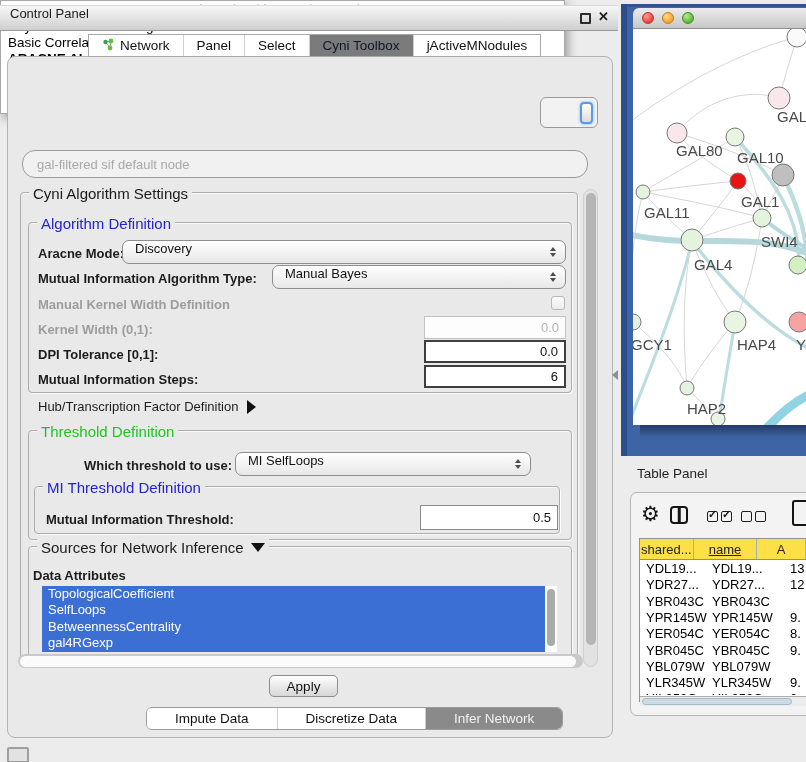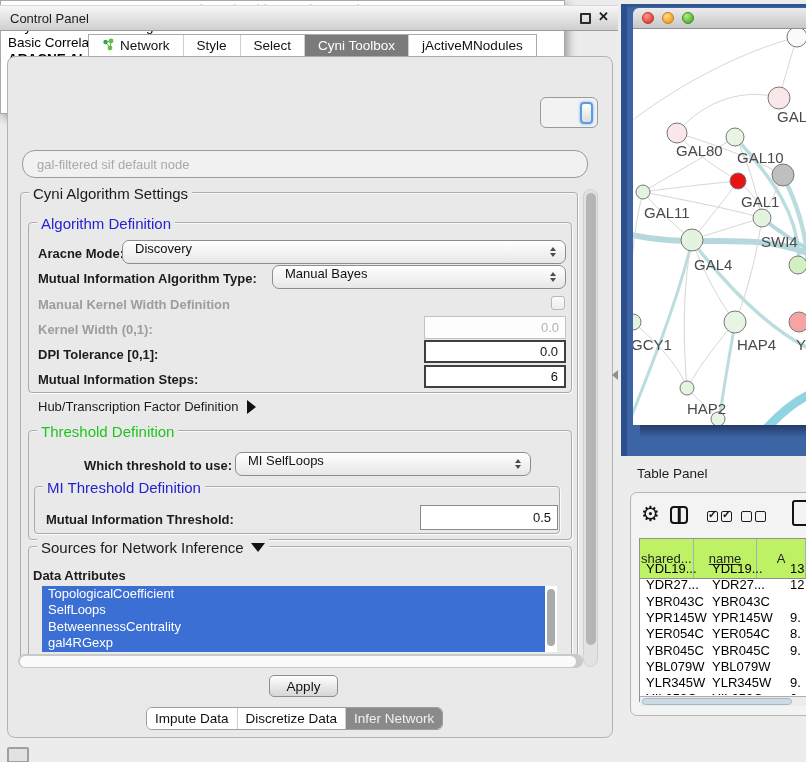--- a/index.html
+++ b/index.html
@@ -3,40 +3,40 @@
 <meta charset="utf-8">
 <style>
   *{margin:0;padding:0;box-sizing:border-box}
   html,body{background:#ececec}
   #app{position:relative;width:806px;height:762px;background:#ececec;overflow:hidden;
        font-family:"Liberation Sans",sans-serif;color:#1a1a1a;-webkit-font-smoothing:antialiased}
   .abs{position:absolute}
 
   
   #titlebar{left:0;top:5px;width:618px;height:26px;background:linear-gradient(#f7f7f7,#cfcfcf);
-            border-top:1px solid #d8d8d8;border-bottom:1px solid #9b9b9b;display:flex;align-items:center}
+            border-top:1px solid #d8d8d8;border-bottom:1px solid #9b9b9b;display:flex;align-items:flex-start}
   #titlebar .t{font-size:13px;color:#1c1c1c;padding-left:10px}
   #float-ic{left:580px;top:13px;width:11px;height:11px;border:2px solid #2b2b2b;border-radius:1px}
   #close-ic{left:598px;top:9px;font-size:13px;font-weight:bold;color:#1b1b1b}
 
   #content-panel{left:7px;top:56px;width:606px;height:682px;background:#e9e9e9;
                  border:1px solid #b3b3b3;border-radius:8px}
 
   
   #top-tabs{left:88px;top:34px;height:23px;display:flex;border:1px solid #a9a9a9;border-radius:0;
             overflow:hidden;background:#fff;z-index:5}
   #top-tabs .tab{display:flex;align-items:center;gap:5px;padding:0 13px;font-size:13.5px;color:#111;
                  border-left:1px solid #cfcfcf;background:#fff;white-space:nowrap}
   #top-tabs .tab:first-child{border-left:none}
-  #top-tabs .tab.sel{background:#7b7b7b;color:#ffffff}
+  #top-tabs .tab.sel{background:#7b7b7b;color:#0f172a}
 
   
   #bottom-tabs{left:146px;top:707px;height:23px;display:flex;border:1px solid #9d9d9d;border-radius:6px;
                overflow:hidden;background:#fff;z-index:5}
-  #bottom-tabs .tab{display:flex;align-items:center;padding:0 8px;font-size:13.5px;color:#111;
+  #bottom-tabs .tab{display:flex;align-items:center;padding:0 28px;font-size:13.5px;color:#111;
                     border-left:1px solid #cfcfcf;background:#fff;white-space:nowrap}
   #bottom-tabs .tab:first-child{border-left:none}
   #bottom-tabs .tab.sel{background:#8a8a8a;color:#f1f1f1}
 
   
   #algo-dd{left:18px;top:57px;width:565px;height:114px;background:#fff;border:1px solid #a8a8a8;
            box-shadow:3px 4px 9px rgba(0,0,0,.35);z-index:30}
   #dd-hint{height:18px;text-align:center;font-size:14px;color:#c3c3c3;line-height:19px}
   .dd-item{height:15.8px;line-height:15.8px;font-size:13.5px;padding-left:7px;color:#000;white-space:nowrap}
   .dd-item.hl{font-weight:bold}
@@ -122,21 +122,21 @@
   .tp-ic{position:absolute;color:#141414}
   #ic-gear{left:641px;top:502px;font-size:21px}
   #ic-cols{left:670px;top:506px;width:18px;height:18px;border:2.5px solid #141414;border-radius:4px}
   #ic-cols:before{content:"";position:absolute;left:50%;top:0;width:2.5px;height:100%;background:#141414;transform:translateX(-50%)}
   .cb-pair{position:absolute;display:flex;gap:3px}
   .cb{width:11px;height:11px;border:1.8px solid #1c1c1c;border-radius:2px;position:relative}
   .cb.chk:before{content:"\2713";position:absolute;left:0;top:-4px;font-size:11px;font-weight:bold;color:#1c1c1c}
   #ic-newtbl{left:792px;top:500px;width:20px;height:26px;border:2.5px solid #141414;border-radius:3px}
 
   #tbl{left:639px;top:538px;width:167px;height:164px;background:#fff;border:1px solid #919191;border-right:none}
-  #tbl-head{position:absolute;left:0;top:0;width:100%;height:40px;display:flex;background:#bef264;
+  #tbl-head{position:absolute;left:0;top:0;width:100%;height:21px;display:flex;background:#fde047;
             border-bottom:1px solid #8e8e8e}
   #tbl-head .hc{border-right:1px solid #9cb4be;font-size:13px;color:#222;display:flex;align-items:center;
                 justify-content:center;overflow:hidden;white-space:nowrap}
   #tbl-rows{position:absolute;left:0;top:22px;width:100%;height:134px;overflow:hidden}
   .trow{position:absolute;left:0;width:100%;height:16.3px;font-size:13px;color:#000;white-space:nowrap}
   .trow span{position:absolute;top:0;line-height:16.3px}
   .trow .c1{left:6px}.trow .c2{left:72px}.trow .c3{left:150px}
   #tbl-hscroll{position:absolute;left:0px;top:157px;width:100%;height:10px;background:#ececec;border-top:1px solid #adadad}
   #tbl-hscroll .thumb{position:absolute;left:2px;top:1px;width:150px;height:7px;background:#ccdbe3;
                       border:1px solid #a3bac4;border-radius:4px}
@@ -162,21 +162,21 @@
             <line x1="3.5" y1="4" x2="9" y2="3" stroke="#8a8a8a"></line>
             <line x1="9" y1="3" x2="8" y2="10" stroke="#8a8a8a"></line>
             <line x1="3.5" y1="4" x2="8" y2="10" stroke="#8a8a8a"></line>
             <circle cx="3.5" cy="4" r="2.2" fill="#2fa84a"></circle>
             <circle cx="9" cy="3" r="2.4" fill="#5ec43a"></circle>
             <circle cx="8" cy="10" r="2.4" fill="#5ec43a"></circle>
           </svg></span>
         <span>Network</span>
       </div>
       <div class="tab">
-        <span>Style</span>
+        <span>Panel</span>
       </div>
       <div class="tab">
         <span>Select</span>
       </div>
       <div class="tab sel">
         <span>Cyni Toolbox</span>
       </div>
       <div class="tab">
         <span>jActiveMNodules</span>
       </div>

